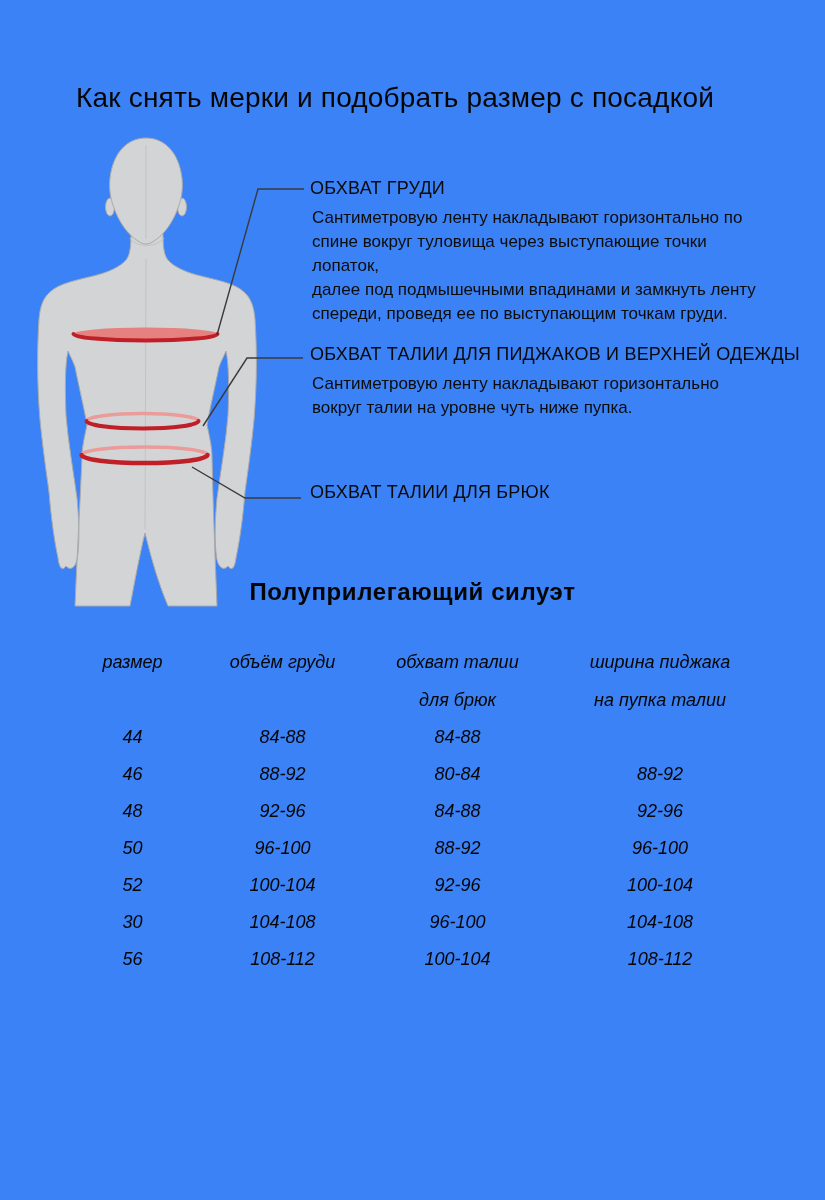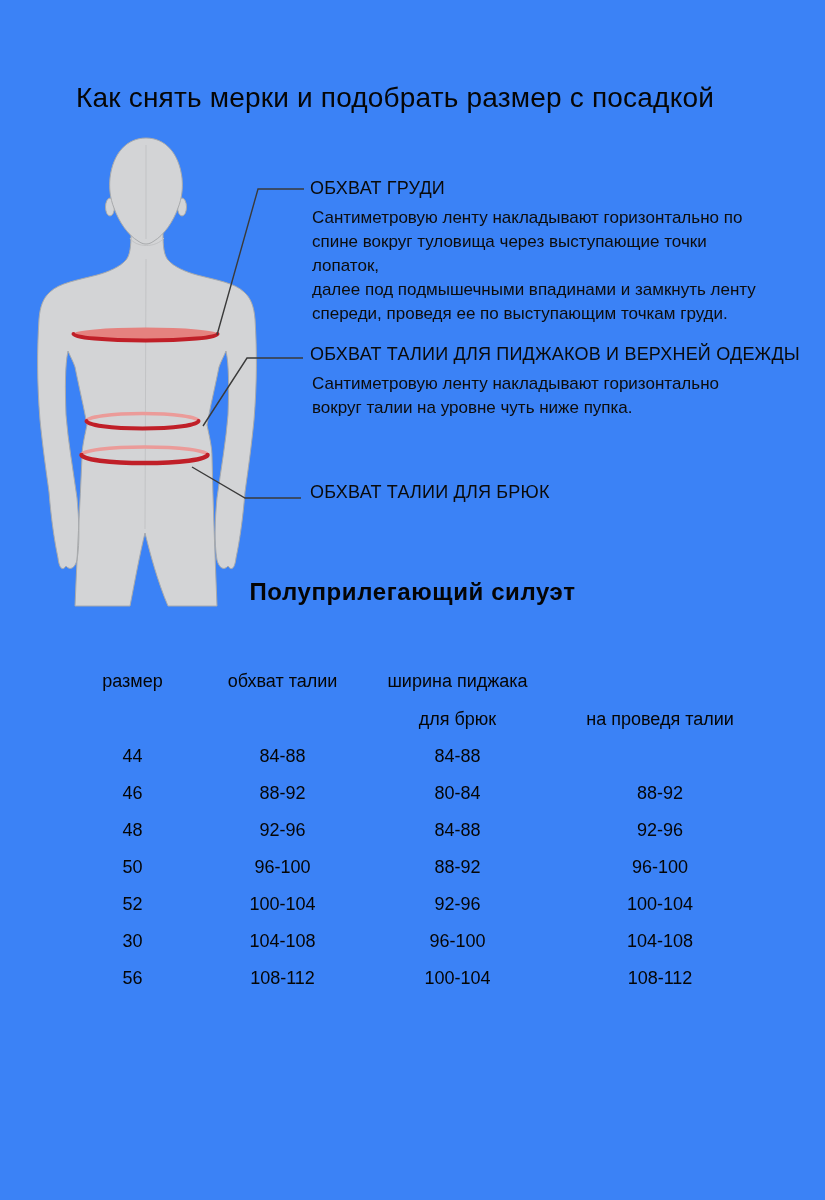--- a/index.html
+++ b/index.html
@@ -29,21 +29,21 @@
   .m-chest{left:310px;top:178px;}
   .m-chest p{width:460px;}
   .m-waist{left:310px;top:344px;}
   .m-waist p{width:430px;}
   .m-trousers{left:310px;top:482px;}
   .m-trousers p{width:490px;}
   .table-title{
     position:absolute;left:0;top:578px;width:825px;margin:0;
     text-align:center;font-size:24px;font-weight:700;letter-spacing:0.6px;color:#050505;
   }
-  .size-table{position:absolute;left:60px;top:662px;width:705px;font-size:18px;}
+  .size-table{position:absolute;left:60px;top:643px;width:705px;font-size:18px;font-style:italic;}
   .trow{display:grid;grid-template-columns:145px 155px 195px 210px;}
   .trow.hrow{height:38px;}
   .trow.drow{height:37px;}
   .cell{
     display:flex;align-items:center;justify-content:center;
     text-align:center;color:#050505;
   }
 </style>
 </head>
 <body>
@@ -148,28 +148,29 @@
 
   <section class="measure m-trousers">
     <h2>ОБХВАТ ТАЛИИ ДЛЯ БРЮК</h2>
   </section>
 
   <h2 class="table-title">Полуприлегающий силуэт</h2>
 
   <div class="size-table">
     <div class="trow hrow">
       <div class="cell">размер</div>
+      <div class="cell">объём груди</div>
       <div class="cell">обхват талии</div>
       <div class="cell">ширина пиджака</div>
     </div>
     <div class="trow hrow">
       <div class="cell"></div>
       <div class="cell"></div>
       <div class="cell">для брюк</div>
-      <div class="cell">на проведя талии</div>
+      <div class="cell">на пупка талии</div>
     </div>
 
     <div class="trow drow">
       <div class="cell">44</div>
       <div class="cell">84-88</div>
       <div class="cell">84-88</div>
     </div>
     <div class="trow drow">
       <div class="cell">46</div>
       <div class="cell">88-92</div>

